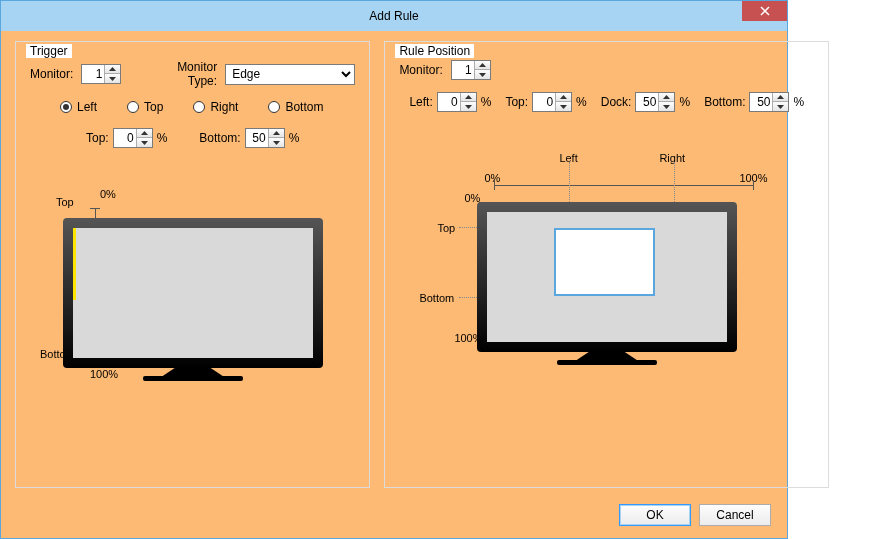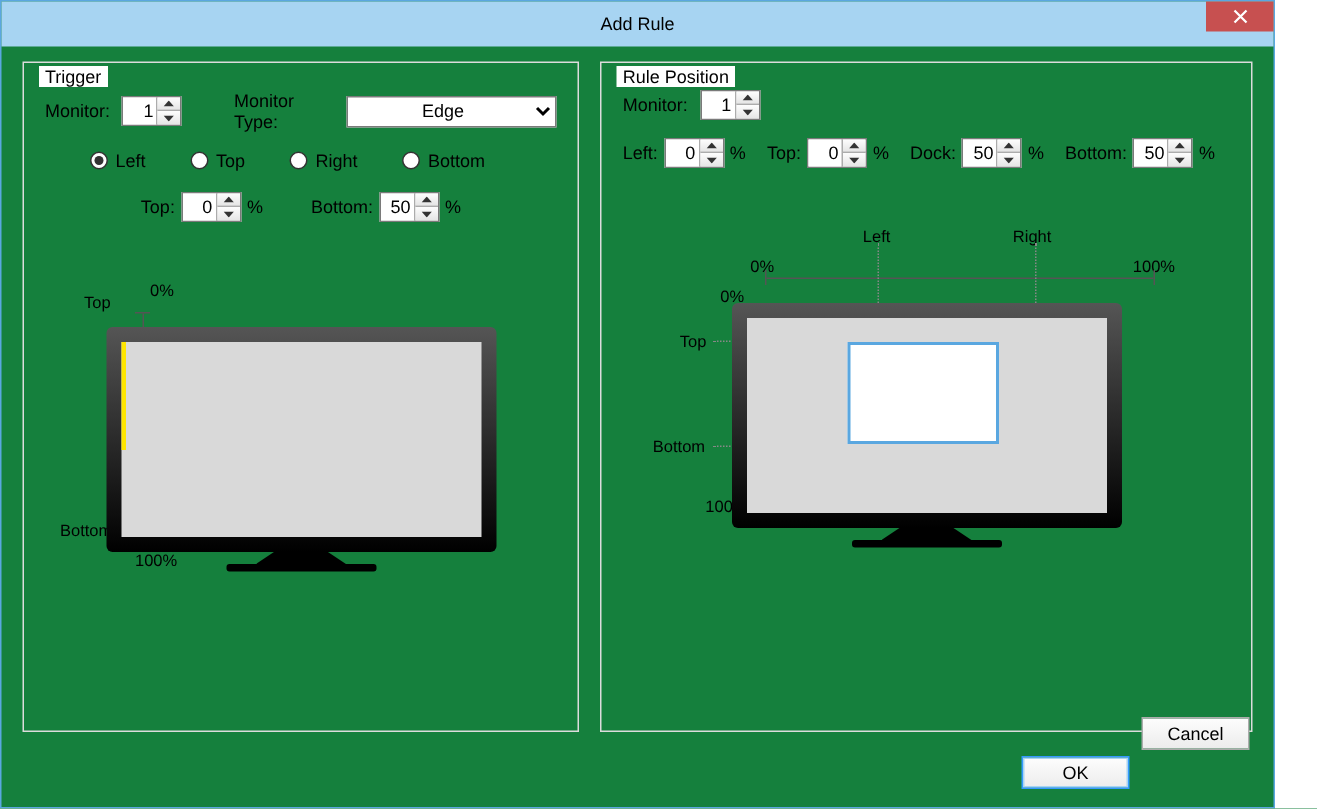--- a/index.html
+++ b/index.html
@@ -1,53 +1,53 @@
 <!DOCTYPE html>
 <html><head>
 <meta charset="utf-8">
 <style>
   * { box-sizing: border-box; font-family: "Segoe UI", Tahoma, sans-serif; font-size: 12px; }
   body { margin: 0; background: #fff; }
-  .window { width: 850px; height: 539px; border: 1px solid #5aa7e0; background: #15803d; position: relative; }
+  .window { width: 788px; height: 539px; border: 1px solid #5aa7e0; background: #fdba74; position: relative; }
   .titlebar { height: 30px; background: #a7d4f2; display: flex; align-items: center; position: relative; }
   .titlebar-title { position: absolute; left: 50%; transform: translateX(-50%); color: #000; font-size: 12px; }
   .close-btn { position: absolute; right: 0; top: 0; width: 45px; height: 20px; background: #c75050; color: #fff; display: flex; align-items: center; justify-content: center; cursor: pointer; }
   .close-btn svg { width: 10px; height: 10px; }
   .content { display: flex; padding: 10px 14px 50px 14px; gap: 14px; height: calc(100% - 30px); }
   .panel { flex: 1; border: 1px solid #dcdcdc; position: relative; padding: 18px 14px 14px 14px; }
   .panel-legend { position: absolute; top: -8px; left: 10px; background: #fff; padding: 0 4px; color: #000; margin-top: 10px; }
   .row { display: flex; align-items: center; gap: 8px; margin-bottom: 12px; }
-  label { color: #000; }
+  label { color: #000; text-align: right; }
   .spinner { display: inline-flex; border: 1px solid #7a7a7a; height: 20px; background: #fff; }
   .spinner input { border: none; width: 22px; text-align: right; padding: 0 2px; outline: none; font-size: 12px; }
   .spinner .btns { display: flex; flex-direction: column; border-left: 1px solid #acacac; }
   .spinner .btns div { width: 15px; height: 9px; background: linear-gradient(#fdfdfd,#e5e5e5); display: flex; align-items: center; justify-content: center; cursor: pointer; }
   .spinner .btns div:first-child { border-bottom: 1px solid #acacac; }
   .spinner .btns svg { width: 7px; height: 4px; }
-  select { height: 21px; border: 1px solid #7a7a7a; background: #fff; padding: 0 2px; width: 150px; font-size: 12px; text-align: center; }
+  select { height: 21px; border: 1px solid #7a7a7a; background: #fff; padding: 0 2px; width: 150px; font-size: 12px; }
   .radio-group { display: flex; gap: 30px; margin-left: 30px; margin-bottom: 14px; margin-top: 6px; }
   .radio { display: flex; align-items: center; gap: 5px; cursor: pointer; }
   .radio-dot { width: 12px; height: 12px; border: 1px solid #333; border-radius: 50%; display: flex; align-items: center; justify-content: center; background: #fff; }
   .radio-dot.selected::after { content: ''; width: 6px; height: 6px; background: #333; border-radius: 50%; }
   .pct-row { display: flex; align-items: center; gap: 6px; justify-content: center; }
   .pct-group { display: flex; align-items: center; gap: 4px; }
-  .dock-pct-row { display: flex; align-items: center; gap: 4px; }
+  .dock-pct-row { display: flex; align-items: center; gap: 4px; margin-left: 10px; }
   .dock-pct-row .pct-group { margin-right: 10px; }
   .monitor-fig { position: relative; margin-top: 70px; display: flex; justify-content: center; }
   .monitor { width: 260px; position: relative; }
   .monitor-bezel { background: linear-gradient(#555,#000); padding: 10px; border-radius: 4px; }
   .monitor-screen { background: #d9d9d9; height: 130px; position: relative; }
   .monitor-stand { width: 60px; height: 8px; background: #000; margin: 0 auto; clip-path: polygon(20% 0, 80% 0, 100% 100%, 0 100%); }
   .monitor-base { width: 100px; height: 5px; background: #000; margin: 0 auto; border-radius: 2px; }
   .trigger-edge { position: absolute; left: 0; top: 0; width: 3px; height: 100%; background: #ffe600; }
   .axis-label { position: absolute; font-size: 11px; color: #000; }
   .dock-region { position: absolute; background: #fff; border: 2px solid #5aa7e0; }
   .bottom-buttons { position: absolute; right: 16px; bottom: 12px; display: flex; gap: 8px; }
   .btn { width: 72px; height: 22px; border: 1px solid #acacac; background: linear-gradient(#fdfdfd,#ececec); display: flex; align-items: center; justify-content: center; cursor: pointer; }
-  .btn.primary { border: 1px solid #3399ff; box-shadow: 0 0 0 1px #a7d4f2 inset; margin-top: 26px; }
+  .btn.primary { border: 1px solid #3399ff; box-shadow: 0 0 0 1px #a7d4f2 inset; }
   .dim-arrow { position: absolute; display: flex; align-items: center; }
   .dim-arrow.horiz { height: 10px; }
   .dim-arrow.horiz .line { flex: 1; height: 1px; background: #555; }
   .dim-arrow.horiz .cap { width: 1px; height: 10px; background: #555; }
   .dim-arrow.vert { width: 10px; flex-direction: column; }
   .dim-arrow.vert .line { width: 1px; flex: 1; background: #555; }
   .dim-arrow.vert .cap { height: 1px; width: 10px; background: #555; }
 </style>
 </head>
 <body>

